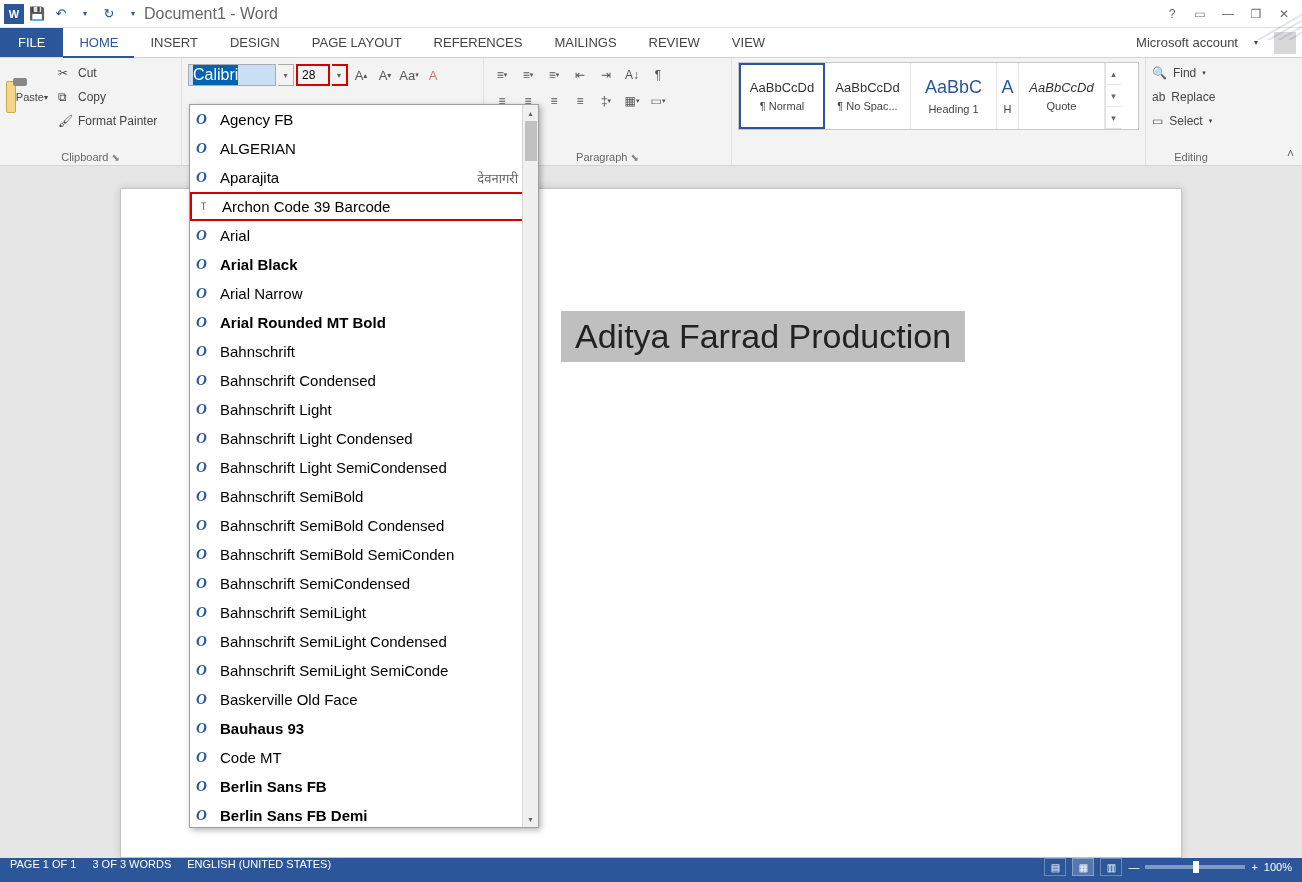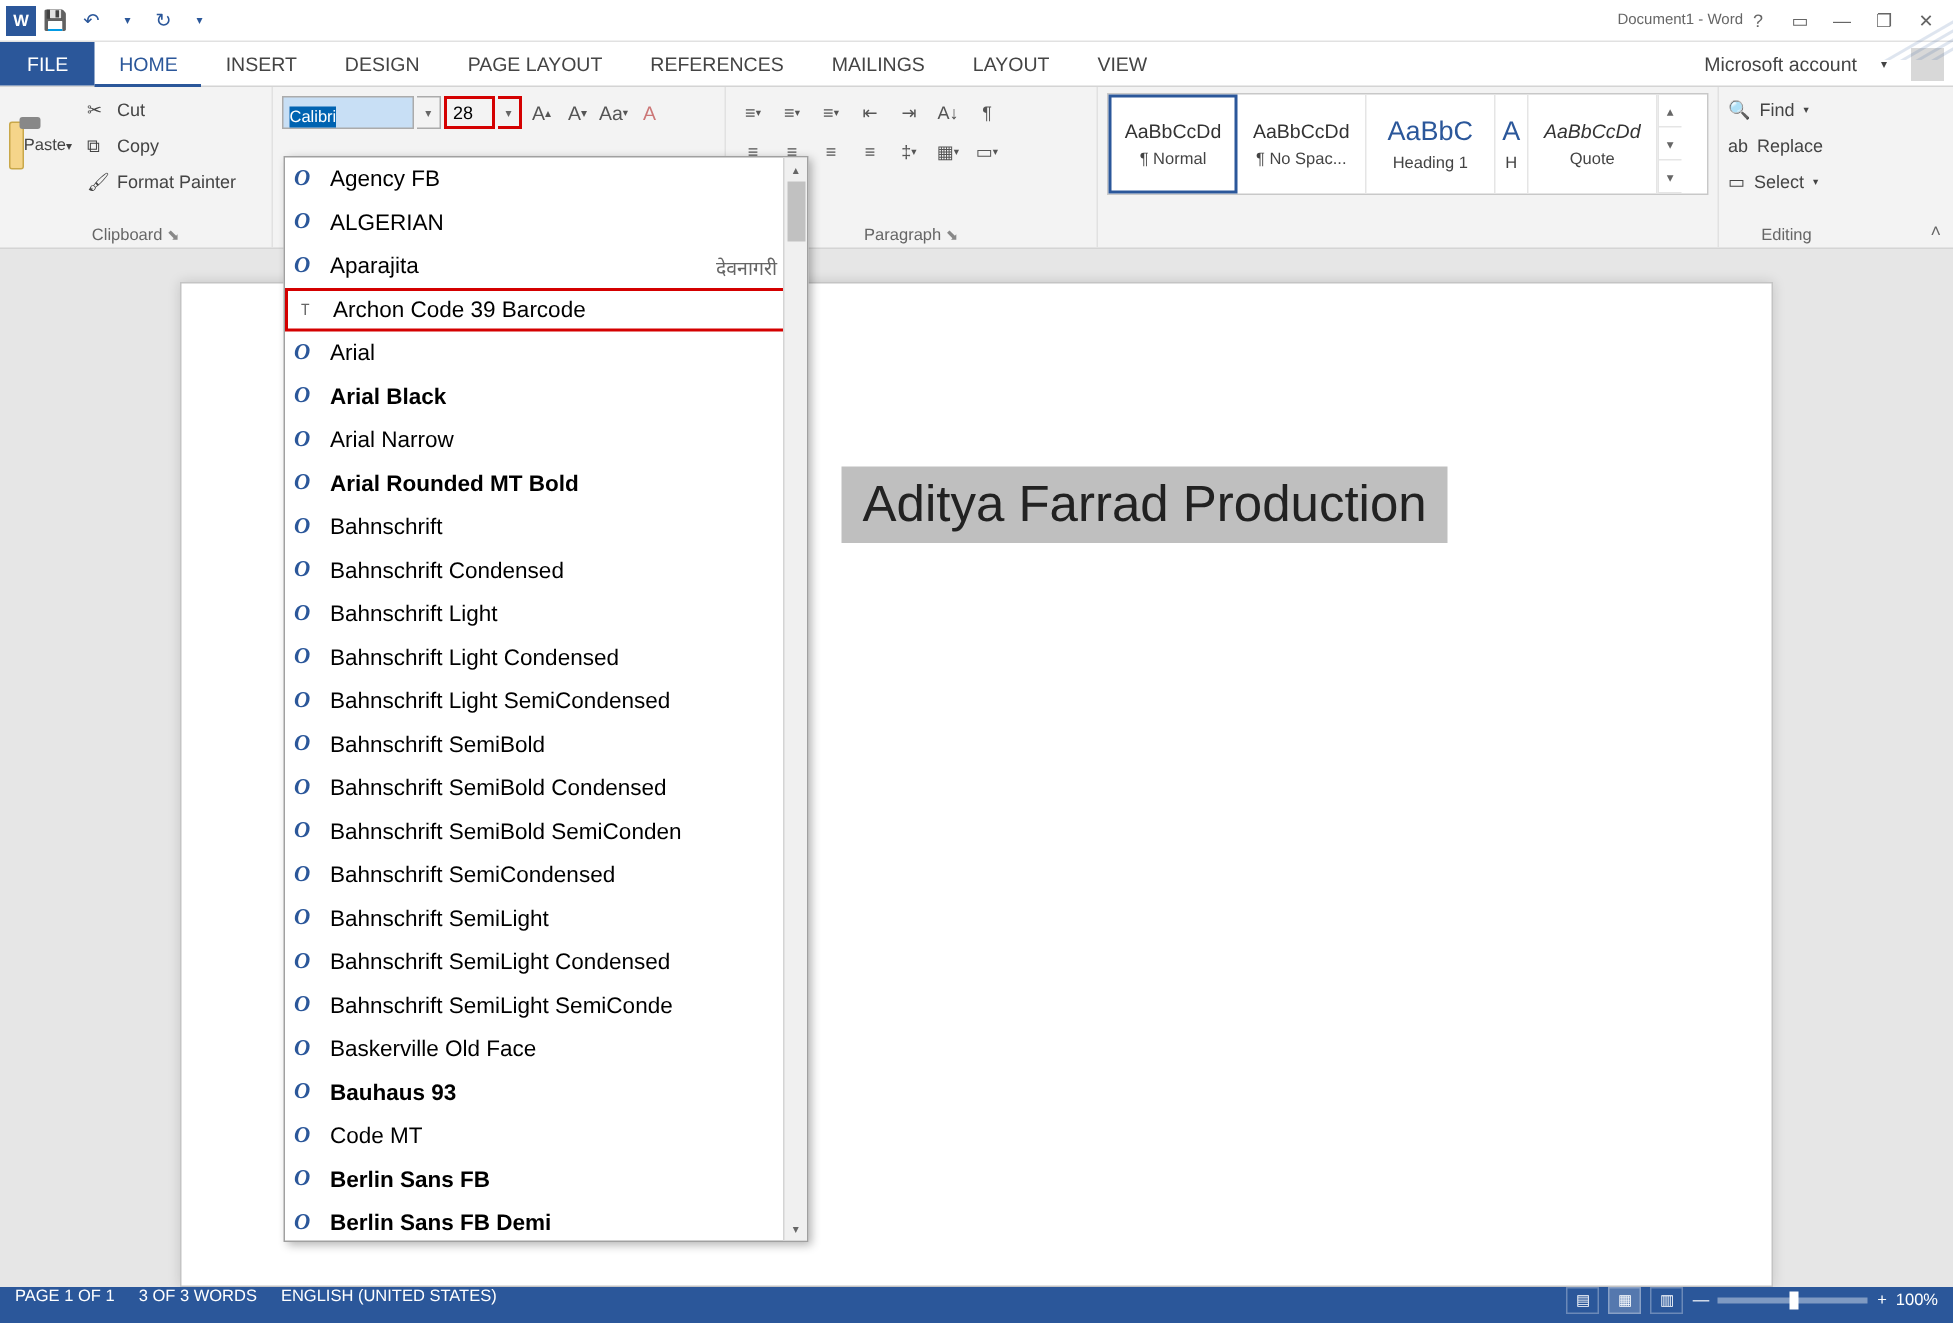--- a/index.html
+++ b/index.html
@@ -1,40 +1,40 @@
 <!DOCTYPE html>
 <html><head>
 <meta charset="utf-8">
 <style>
 * { box-sizing: border-box; margin: 0; padding: 0; font-family: "Segoe UI", Tahoma, sans-serif; }
 body { width: 1302px; height: 882px; background: #fff; overflow: hidden; font-size: 12px; position: relative; }
 .titlebar { height: 28px; background: #fff; display: flex; align-items: center; border-bottom: 1px solid #e1e1e1; }
 .titlebar-left { display: flex; align-items: center; gap: 2px; padding-left: 4px; }
 .word-icon { width: 20px; height: 20px; background: #2b579a; color: #fff; font-weight: bold; font-size: 11px; display: flex; align-items: center; justify-content: center; }
 .qat-btn { width: 22px; height: 22px; display: flex; align-items: center; justify-content: center; color: #2b579a; font-size: 13px; }
-.titlebar-center { flex: 1; text-align: right; color: #666; font-size: 10px; }
+.titlebar-center { flex: 1; text-align: left; color: #666; font-size: 16px; }
 .titlebar-right { display: flex; align-items: center; gap: 8px; padding-right: 8px; color: #666; }
 .win-btn { width: 20px; height: 20px; display: flex; align-items: center; justify-content: center; font-size: 12px; }
 .ribbon-tabs { height: 30px; background: #fff; display: flex; align-items: stretch; border-bottom: 1px solid #d4d4d4; }
 .tab-file { background: #2b579a; color: #fff; padding: 0 18px; display: flex; align-items: center; font-size: 13px; }
 .tab { padding: 0 16px; display: flex; align-items: center; font-size: 13px; color: #444; }
 .tab.active { color: #2b579a; border-bottom: 2px solid #2b579a; margin-bottom: -1px; }
 .tab-account { margin-left: auto; padding-right: 6px; color: #444; display: flex; align-items: center; gap: 16px; font-size: 13px; }
 .account-avatar { width: 22px; height: 22px; background: #d8d8d8; }
 .ribbon { height: 108px; background: #f3f3f3; border-bottom: 1px solid #d4d4d4; display: flex; position: relative; }
 .ribbon-group { border-right: 1px solid #e1e1e1; padding: 4px 6px 2px 6px; display: flex; flex-direction: column; }
 .ribbon-group-title { text-align: center; color: #666; font-size: 11px; margin-top: auto; padding-top: 2px; }
 .paste-big { display: flex; flex-direction: row; align-items: center; width: 42px; font-size: 11px; color: #444; }
 .paste-icon { width: 28px; height: 32px; background: #f5d58a; border: 1px solid #c9a84a; border-radius: 2px; position: relative; }
 .paste-icon::after { content: ""; position: absolute; top: -4px; left: 6px; width: 14px; height: 8px; background: #888; border-radius: 2px; }
 .clip-btns { display: flex; flex-direction: column; gap: 2px; font-size: 12px; color: #444; padding-left: 6px; }
 .clip-btns div { display: flex; align-items: center; gap: 6px; height: 22px; }
 .small-icon { width: 14px; height: 14px; display: inline-block; }
 .font-row { display: flex; align-items: center; gap: 2px; height: 26px; }
-.font-name { width: 88px; height: 22px; border: 1px solid #ababab; background: #1e90ff33; display: flex; align-items: flex-end; padding-left: 4px; font-size: 11px; color: #000; }
+.font-name { width: 88px; height: 22px; border: 1px solid #ababab; background: #1e90ff33; display: flex; align-items: center; padding-left: 4px; font-size: 16px; color: #000; }
 .font-name span.sel { background: #0063b1; color: #fff; padding: 1px 0; }
 .font-combo-arrow { width: 16px; height: 22px; border: 1px solid #ababab; border-left: none; display: flex; align-items: center; justify-content: center; font-size: 8px; color: #666; }
 .font-size { width: 34px; height: 22px; border: 2px solid #d40000; display: flex; align-items: center; padding-left: 4px; font-size: 12px; }
 .font-size-arrow { width: 16px; height: 22px; border: 2px solid #d40000; border-left: none; display: flex; align-items: center; justify-content: center; font-size: 8px; color: #666; }
 .font-btn { width: 22px; height: 22px; display: flex; align-items: center; justify-content: center; color: #555; font-size: 13px; }
 .para-row { display: flex; align-items: center; gap: 2px; height: 26px; }
 .para-btn { width: 24px; height: 22px; display: flex; align-items: center; justify-content: center; color: #555; font-size: 12px; }
 .styles-gallery { display: flex; border: 1px solid #c8c8c8; background: #fff; height: 68px; }
 .style-item { width: 86px; border-right: 1px solid #e5e5e5; display: flex; flex-direction: column; align-items: center; justify-content: center; gap: 5px; }
 .style-item.selected { border: 2px solid #2b579a; }
@@ -101,21 +101,21 @@
 </div>
 
 <div class="ribbon-tabs">
   <div class="tab-file">FILE</div>
   <div class="tab active">HOME</div>
   <div class="tab">INSERT</div>
   <div class="tab">DESIGN</div>
   <div class="tab">PAGE LAYOUT</div>
   <div class="tab">REFERENCES</div>
   <div class="tab">MAILINGS</div>
-  <div class="tab">LAYOUT</div>
+  <div class="tab">REVIEW</div>
   <div class="tab">VIEW</div>
   <div class="tab-account">
     <span>Microsoft account</span>
     <span style="font-size:8px">▾</span>
     <span class="account-avatar"></span>
   </div>
 </div>
 
 <div class="ribbon">
 

